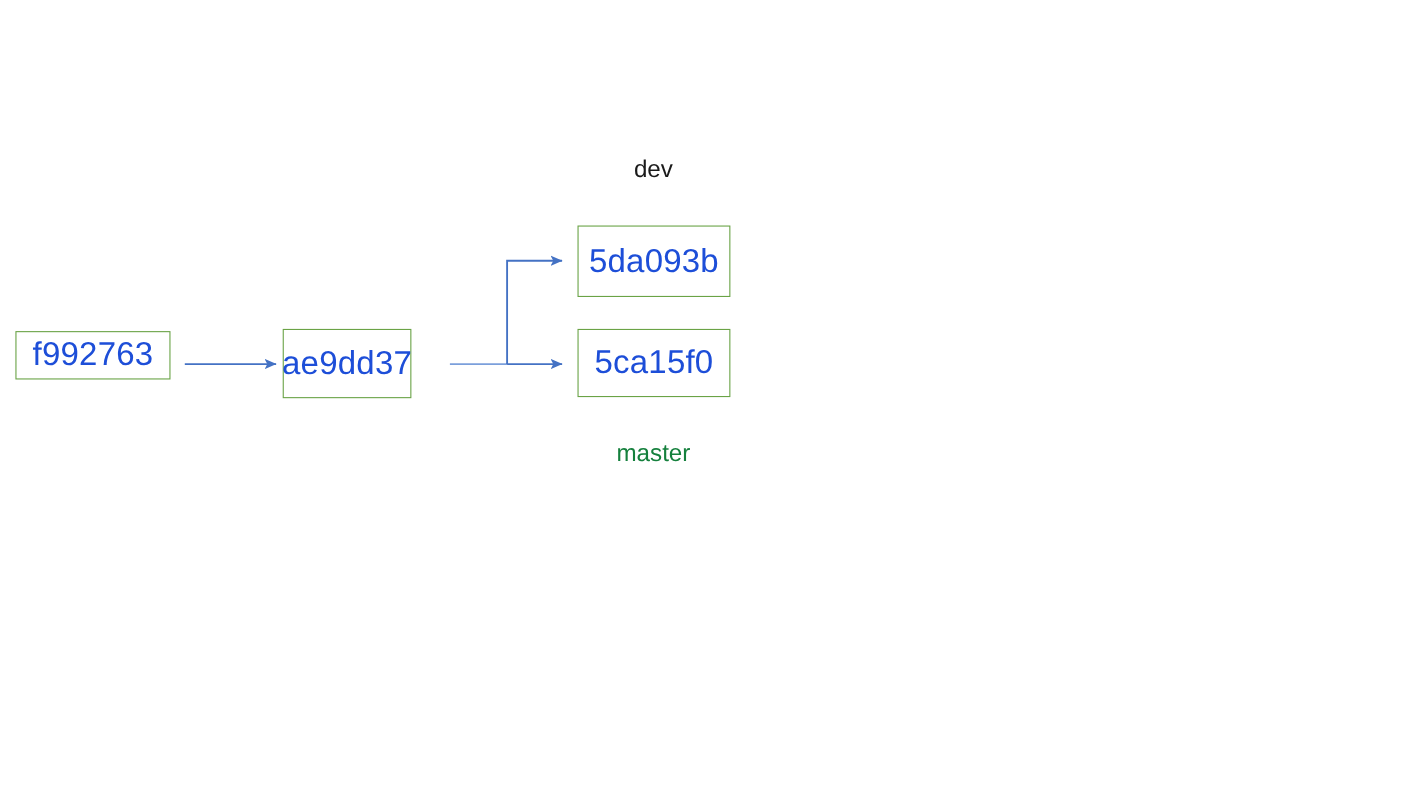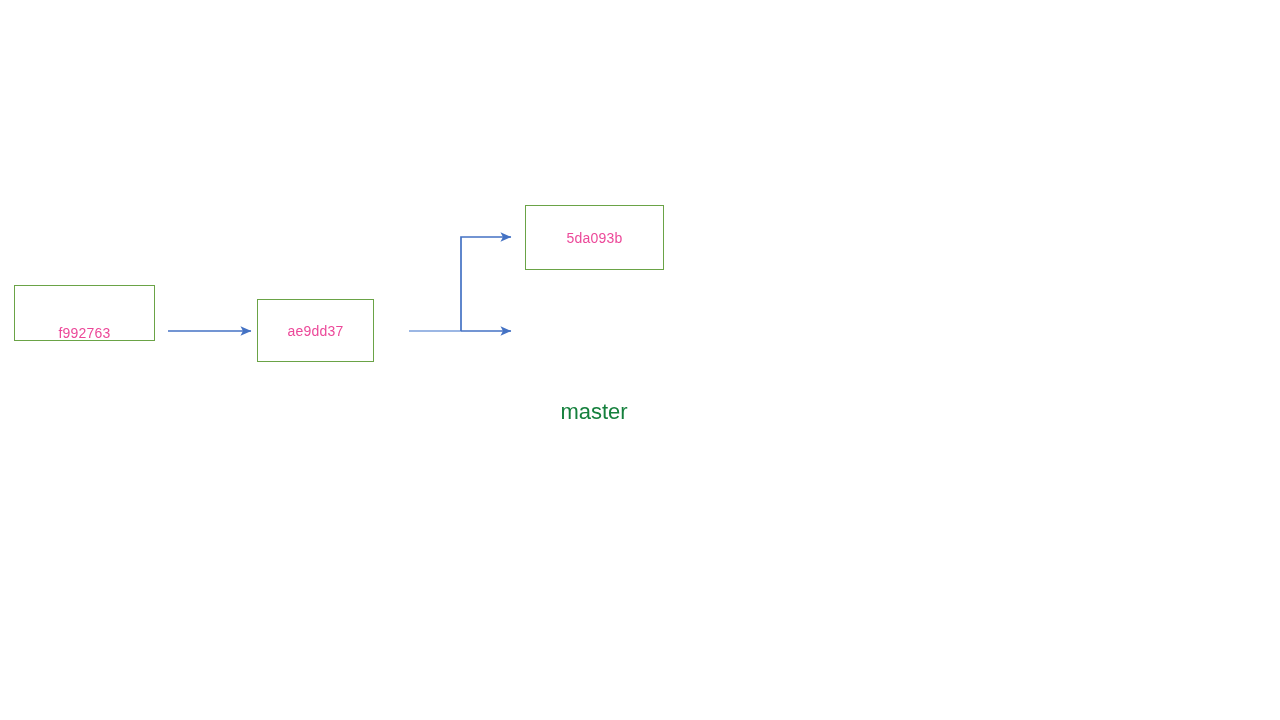--- a/index.html
+++ b/index.html
@@ -23,22 +23,22 @@
     position: absolute;
     box-sizing: border-box;
     background: #ffffff;
     border: 1.6px solid #6aa346;
     display: flex;
     align-items: center;
     justify-content: center;
   }
   .commit-label {
     font-family: "Liberation Sans", sans-serif;
-    font-size: 14px;
-    color: #ec4899;
+    font-size: 30px;
+    color: #1d4ed8;
     letter-spacing: 0.2px;
     line-height: 1;
     white-space: nowrap;
   }
   .branch-label {
     position: absolute;
     font-family: "Liberation Sans", sans-serif;
     font-size: 22px;
     line-height: 1;
     white-space: nowrap;
@@ -78,29 +78,33 @@
     <g>
       <line x1="409" y1="331" x2="461" y2="331" stroke="#7b9fdb" stroke-width="1.7"></line>
       <line x1="461" y1="331" x2="511" y2="331" stroke="#4472c4" stroke-width="1.7" marker-end="url(#arrowhead)"></line>
     </g>
 
     <g>
       <path d="M461,331 L461,237 L511,237" fill="none" stroke="#4472c4" stroke-width="1.7" marker-end="url(#arrowhead)"></path>
     </g>
   </svg>
 
-  <div class="commit-node" id="node-c1" style="left:14px; top:285px; width:141px; height:56px;align-items:flex-end;">
+  <div class="commit-node" id="node-c1" style="left:14px; top:301px; width:141px; height:44px;">
     <span class="commit-label">f992763</span>
   </div>
 
   <div class="commit-node" id="node-c2" style="left:257px; top:299px; width:117px; height:63px;">
     <span class="commit-label">ae9dd37</span>
   </div>
 
   <div class="commit-node" id="node-c3" style="left:525px; top:205px; width:139px; height:65px;">
     <span class="commit-label">5da093b</span>
   </div>
 
+  <div class="commit-node" id="node-c4" style="left:525px; top:299px; width:139px; height:62px;">
+    <span class="commit-label">5ca15f0</span>
+  </div>
 
+  <div class="branch-label" id="branch-label-dev" style="left:494px; top:143px; width:200px;">dev</div>
 
   <div class="branch-label" id="branch-label-master" style="left:494px; top:401px; width:200px;">master</div>
 
 </div>
 
 </body></html>

